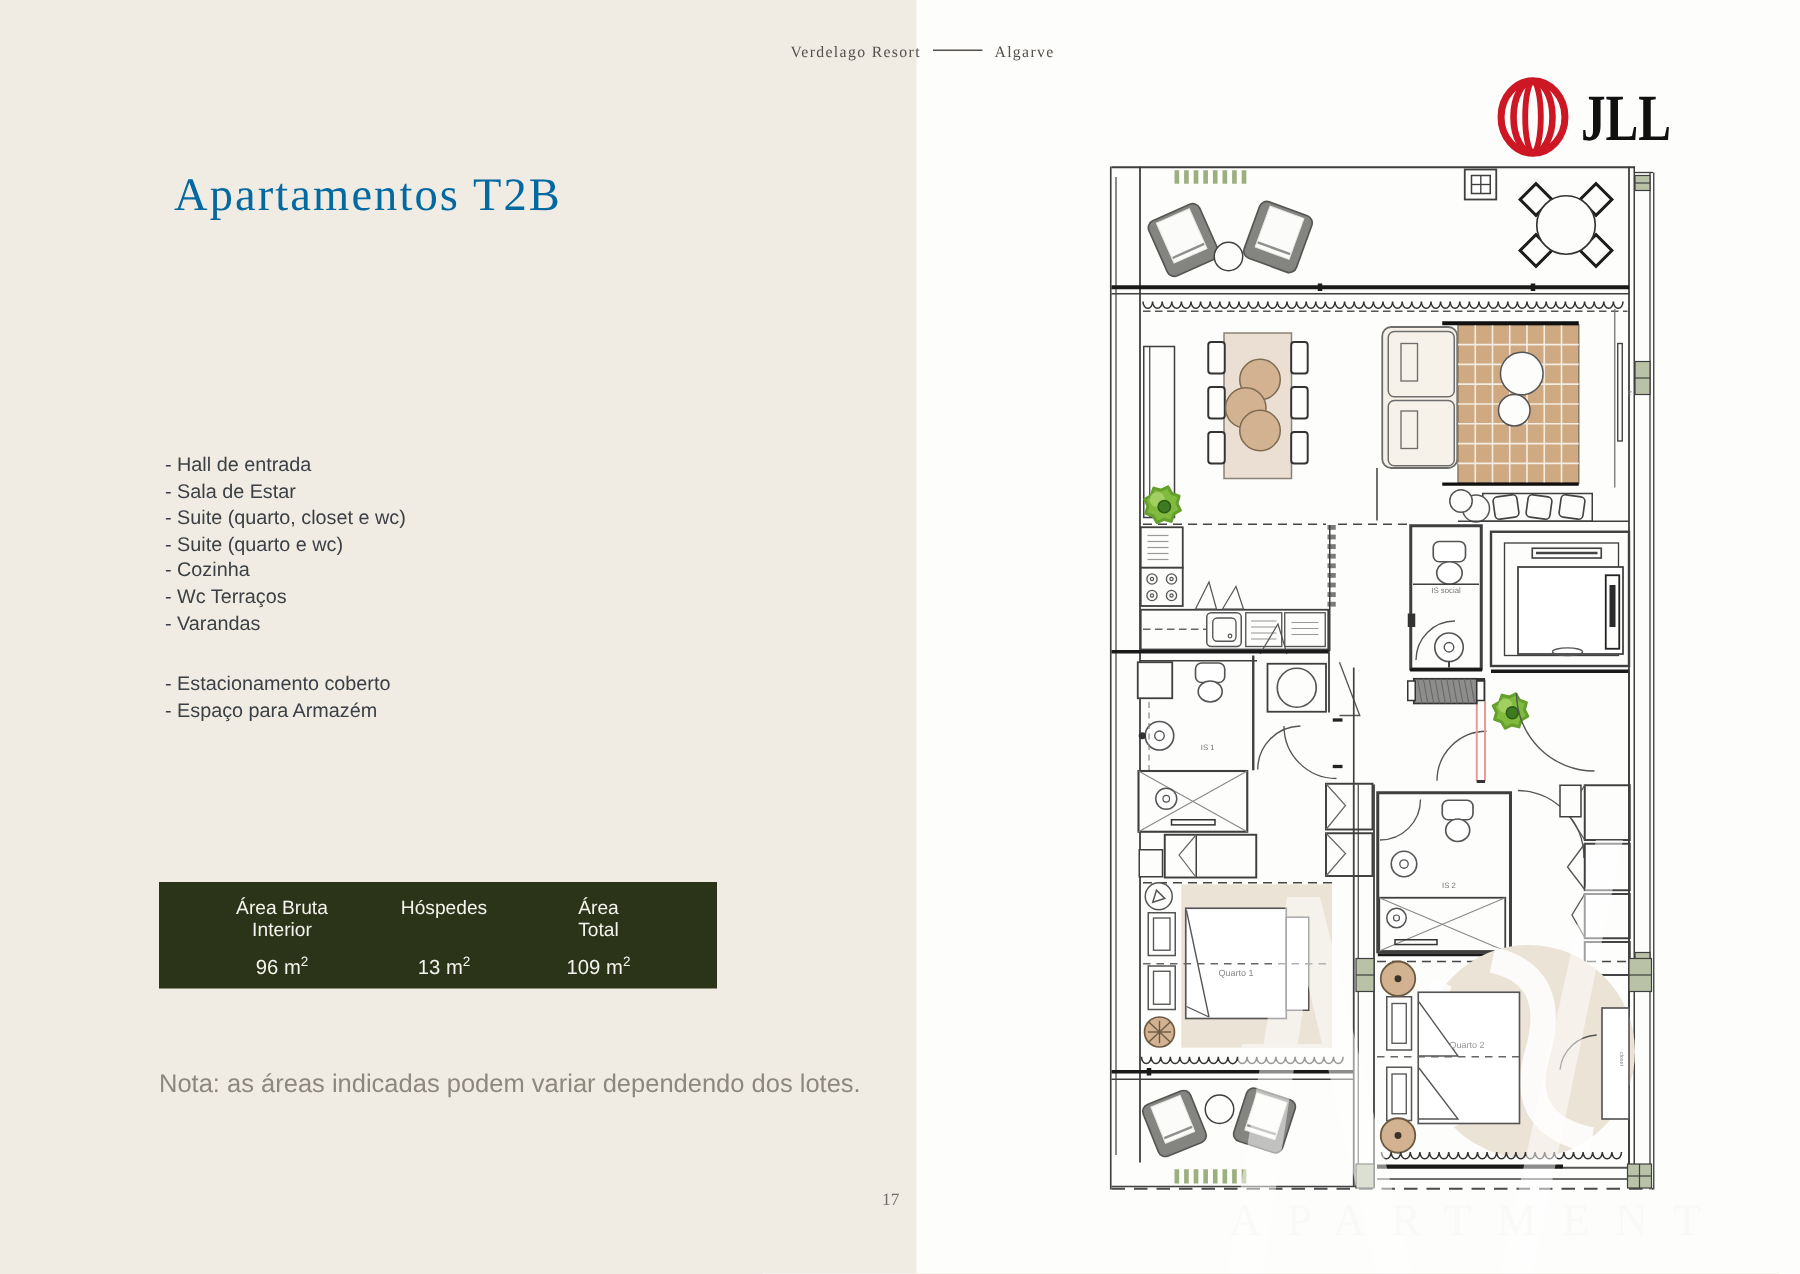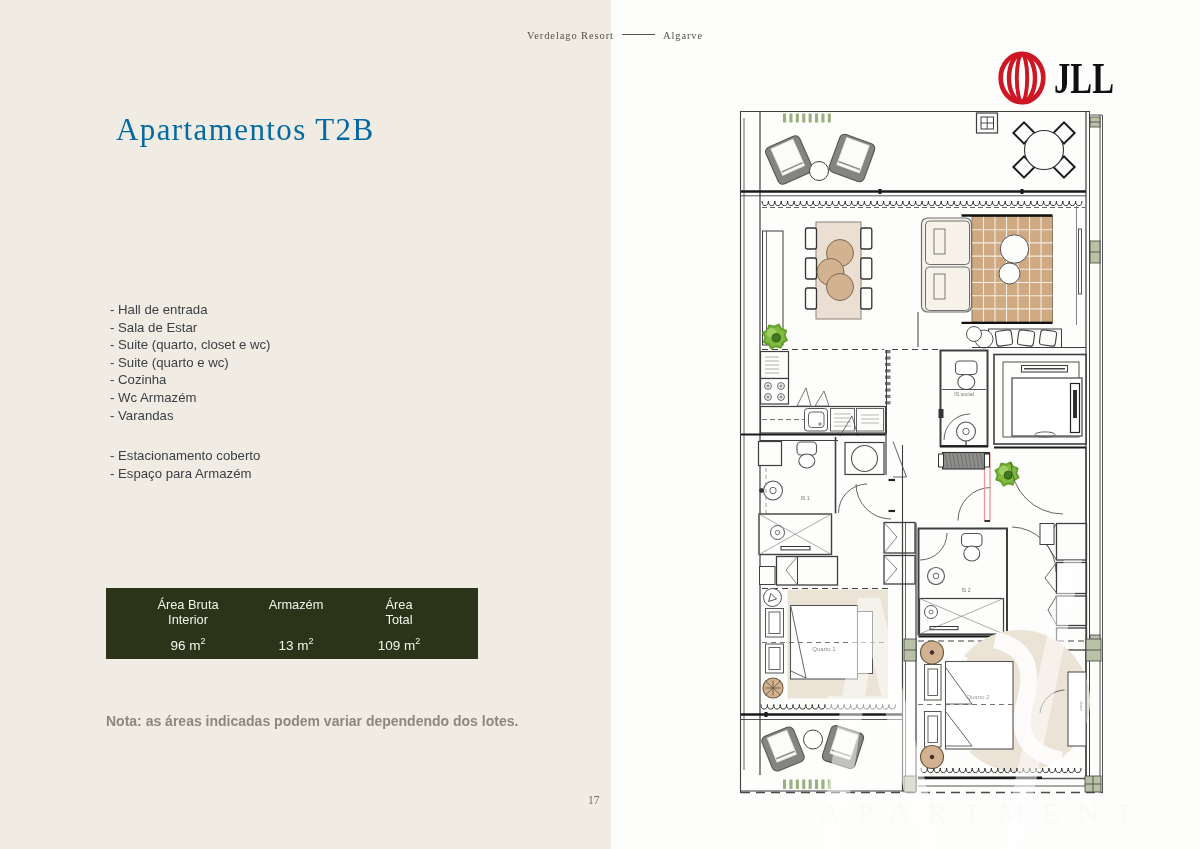--- a/index.html
+++ b/index.html
@@ -6,46 +6,46 @@
        font-family:"Liberation Sans",sans-serif;}
   .left{position:absolute;left:0;top:0;width:611px;height:849px;background:#f1ece3;}
   .title{position:absolute;left:116px;top:112px;font-family:"Liberation Serif",serif;
         font-size:31px;font-weight:400;color:#0369a1;letter-spacing:1.4px;}
   .list{position:absolute;left:110px;top:263px;font-size:13.2px;line-height:17.6px;color:#3a4045;margin-top:38px;}
   .list div{white-space:nowrap;}
   .gap{height:23px;}
   .gbox{position:absolute;left:106px;top:588px;width:372px;height:71px;background:#2b3418;color:#f4f3ee;}
   .gcol{position:absolute;text-align:center;font-size:12.8px;line-height:15px;}
   .gval{position:absolute;text-align:center;font-size:13.5px;}
-  .note{position:absolute;left:106px;top:713px;font-size:14px;color:#8d887d;font-weight:bold;}
+  .note{position:absolute;left:106px;top:713px;font-size:17px;color:#8d887d;}
   .hdr{position:absolute;left:0;top:30px;width:1200px;text-align:center;font-size:10.5px;
        color:#55504b;font-family:"Liberation Serif",serif;letter-spacing:0.9px;padding-left:15px;}
   .hline{display:inline-block;width:33px;height:1px;background:#55504b;vertical-align:4px;margin:0 8px;}
   .pnum{position:absolute;left:588px;top:794px;width:20px;text-align:left;font-size:11.5px;color:#6e6e6a;font-family:"Liberation Serif",serif;}
   sup{font-size:9px;}
 </style></head>
 <body>
 <div class="left"></div>
 <div class="hdr">Verdelago Resort<span class="hline"></span>Algarve</div>
 <div class="title">Apartamentos T2B</div>
 <div class="list">
   <div>- Hall de entrada</div>
   <div>- Sala de Estar</div>
   <div>- Suite (quarto, closet e wc)</div>
   <div>- Suite (quarto e wc)</div>
   <div>- Cozinha</div>
-  <div>- Wc Armazém</div>
+  <div>- Wc Terraços</div>
   <div>- Varandas</div>
   <div class="gap"></div>
   <div>- Estacionamento coberto</div>
   <div>- Espaço para Armazém</div>
 </div>
 <div class="gbox">
   <div class="gcol" style="left:22px;top:9px;width:120px;">Área Bruta<br>Interior</div>
-  <div class="gcol" style="left:130px;top:9px;width:120px;">Armazém</div>
+  <div class="gcol" style="left:130px;top:9px;width:120px;">Hóspedes</div>
   <div class="gcol" style="left:233px;top:9px;width:120px;">Área<br>Total</div>
   <div class="gval" style="left:22px;top:48px;width:120px;">96 m<sup>2</sup></div>
   <div class="gval" style="left:130px;top:48px;width:120px;">13 m<sup>2</sup></div>
   <div class="gval" style="left:233px;top:48px;width:120px;">109 m<sup>2</sup></div>
 </div>
 <div class="note">Nota: as áreas indicadas podem variar dependendo dos lotes.</div>
 <div class="pnum">17</div>
 
 <svg style="position:absolute;left:990px;top:45px;" width="140" height="70" viewBox="0 0 140 70">
   <g stroke="#cd1724" fill="none">

